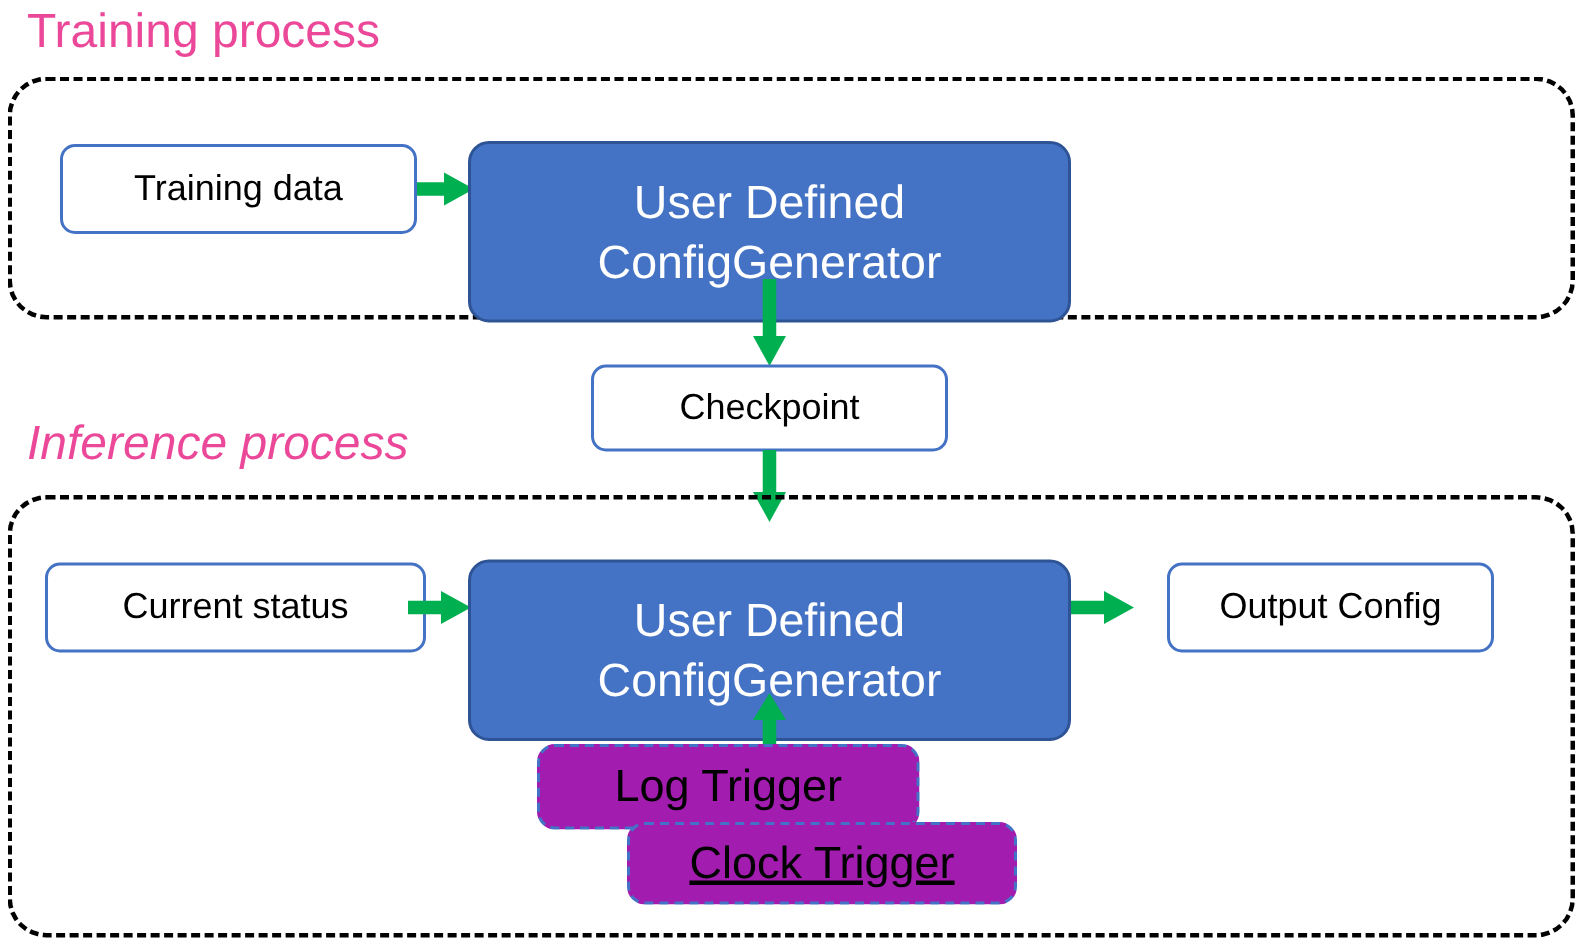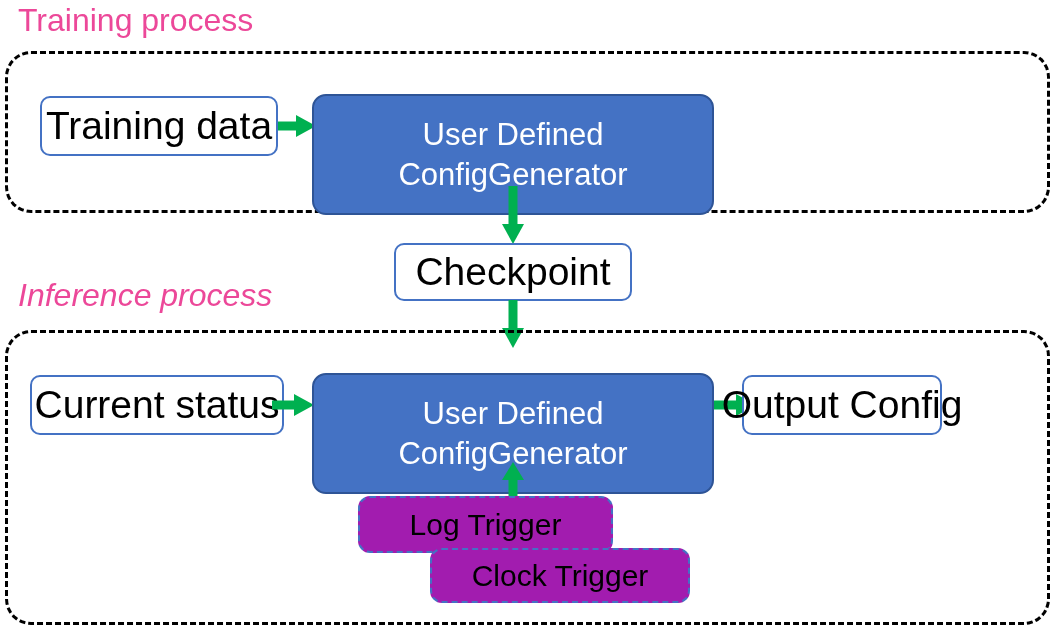--- a/index.html
+++ b/index.html
@@ -38,21 +38,21 @@
   .node-box {
     position: absolute;
     box-sizing: border-box;
     background: #ffffff;
     border: 2px solid #4472C4;
     border-radius: 10px;
     display: flex;
     align-items: center;
     justify-content: center;
     color: #000000;
-    font-size: 39px;
+    font-size: 24px;
     line-height: 1.1;
     white-space: nowrap;
   }
 
   
   .proc-box {
     position: absolute;
     box-sizing: border-box;
     background: #4472C4;
     border: 2px solid #2E5496;
@@ -136,24 +136,24 @@
   <div class="proc-box" style="left:312px; top:345px; width:402px; height:121px;">
     <span>User Defined</span>
     <span>ConfigGenerator</span>
   </div>
 
   <svg class="arrow" style="left:714px; top:389px; width:44px; height:32px;" viewBox="0 0 44 32">
     <path d="M0 16 L26 16" stroke="#00B050" stroke-width="9" fill="none"></path>
     <path d="M42 16 L22 5 L22 27 Z" fill="#00B050"></path>
   </svg>
 
-  <div class="node-box" style="left:742px; top:375px; width:200px; height:60px;text-align:center;">Output Config</div>
+  <div class="node-box" style="left:778px; top:375px; width:218px; height:60px;text-align:center;">Output Config</div>
 
   <svg class="arrow" style="left:497px; top:462px; width:32px; height:42px;" viewBox="0 0 32 42">
     <path d="M16 42 L16 14" stroke="#00B050" stroke-width="9" fill="none"></path>
     <path d="M16 0 L5 18 L27 18 Z" fill="#00B050"></path>
   </svg>
 
   <div class="trigger-box" style="left:358px; top:496px; width:255px; height:57px; z-index:1;">Log Trigger</div>
 
-  <div class="trigger-box" style="left:430px; top:548px; width:260px; height:55px; z-index:2;">Clock Trigger</div>
+  <div class="trigger-box" style="left:418px; top:548px; width:260px; height:55px; z-index:2;text-decoration:underline;">Clock Trigger</div>
 
 </div>
 
 </body></html>

